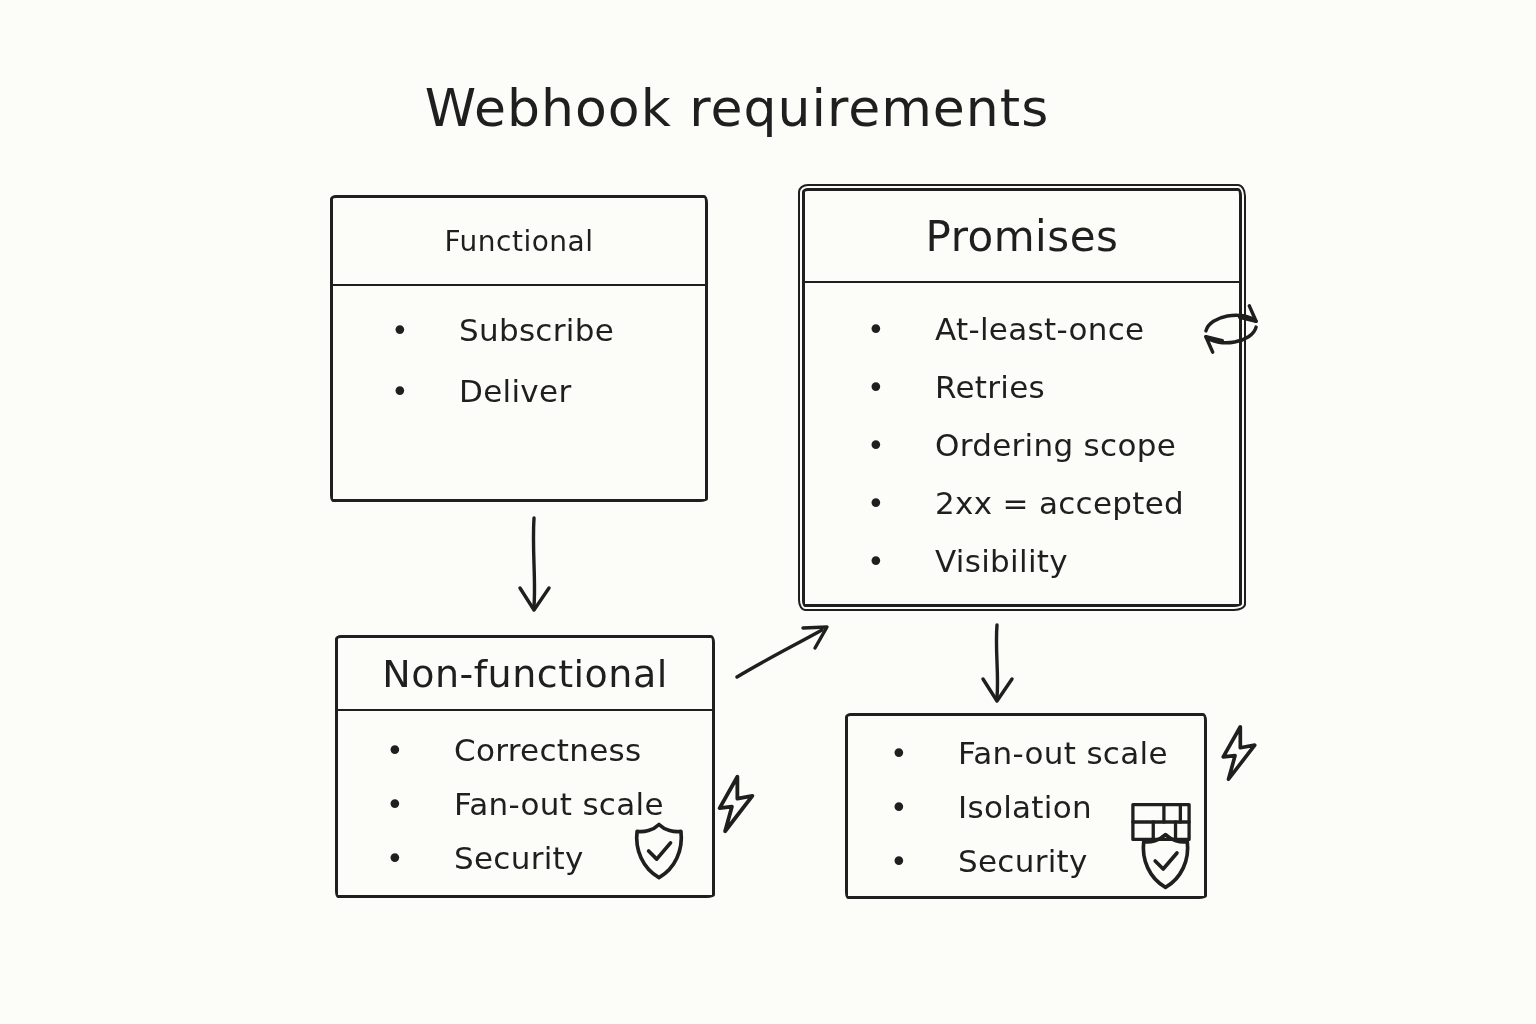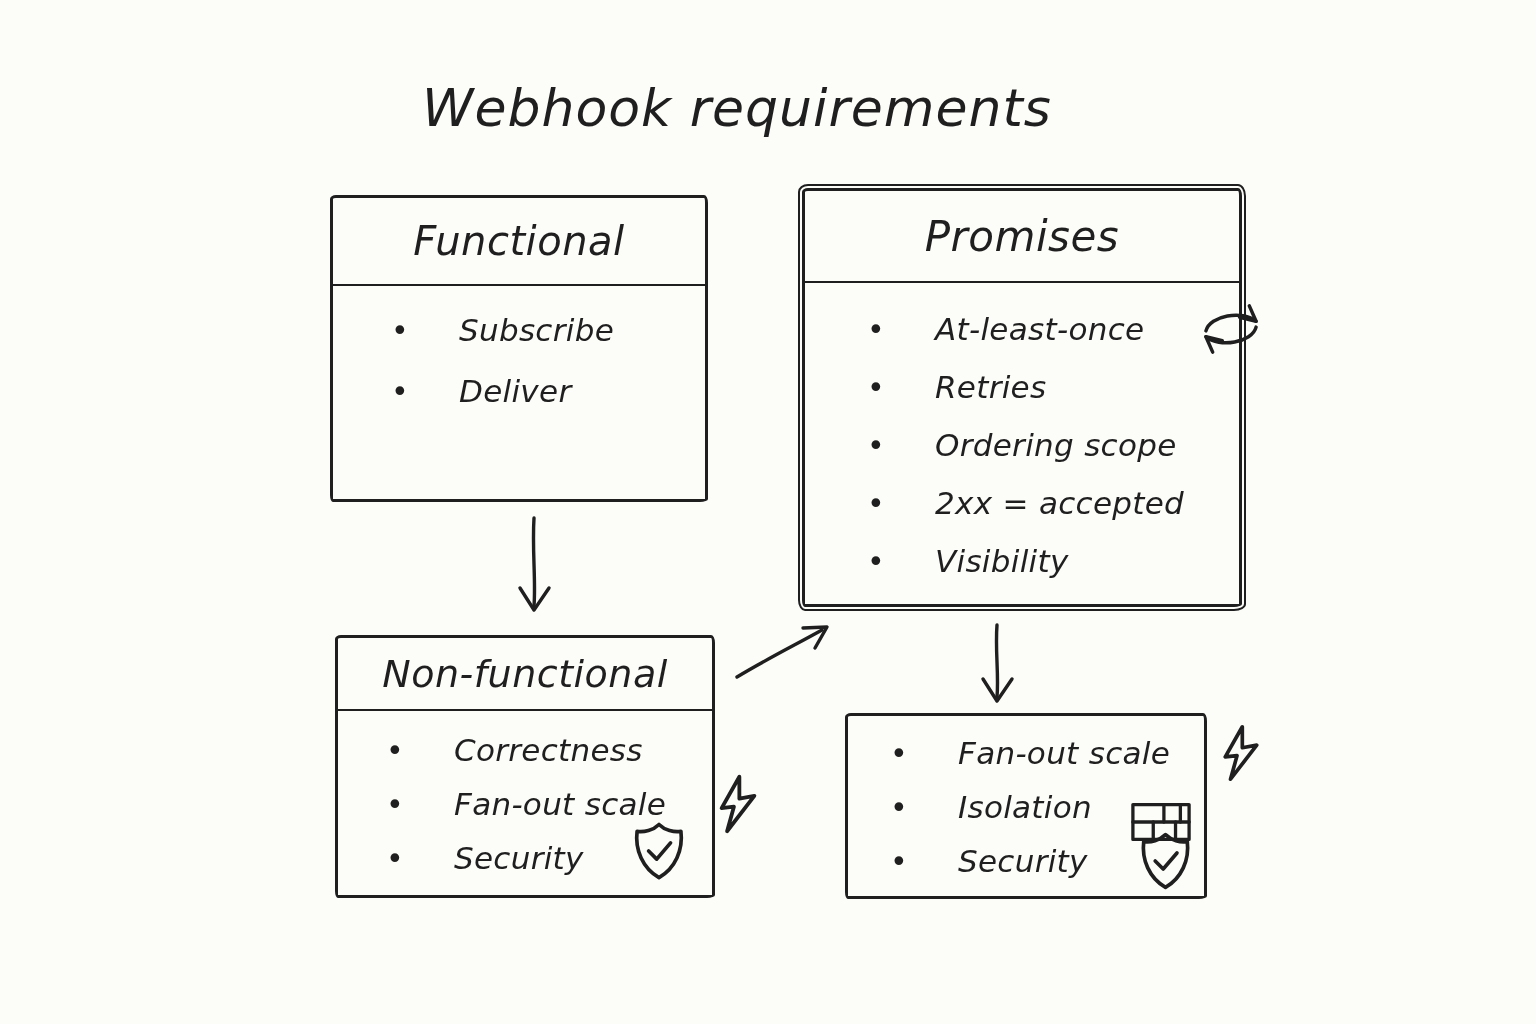--- a/index.html
+++ b/index.html
@@ -8,21 +8,20 @@
   }
   html,body{margin:0;padding:0;}
   body{background:var(--paper);}
   .canvas{
     position:relative;
     width:1536px;height:1024px;
     background:var(--paper);
     color:var(--ink);
     font-family:"DejaVu Sans", sans-serif;
     overflow:hidden;
-    font-style:italic;
   }
   .diagram-title{
     position:absolute;
     left:737px;top:78px;
     transform:translateX(-50%);
     font-size:52px;
     letter-spacing:1px;
     white-space:nowrap;
   }
   .box{
@@ -32,21 +31,21 @@
     background:var(--paper);
     box-sizing:border-box;
   }
   .box.shadowed{
     outline:2.5px solid var(--ink);
     outline-offset:2px;
   }
   .box-header{
     display:flex;align-items:center;justify-content:center;
     border-bottom:2.5px solid var(--ink);
-    font-size:40px;
+    font-size:28px;
     letter-spacing:0.5px;
     box-sizing:border-box;
   }
   .box-body{
     box-sizing:border-box;
   }
   .row{
     display:flex;align-items:center;
     font-size:31px;
     letter-spacing:0.3px;

